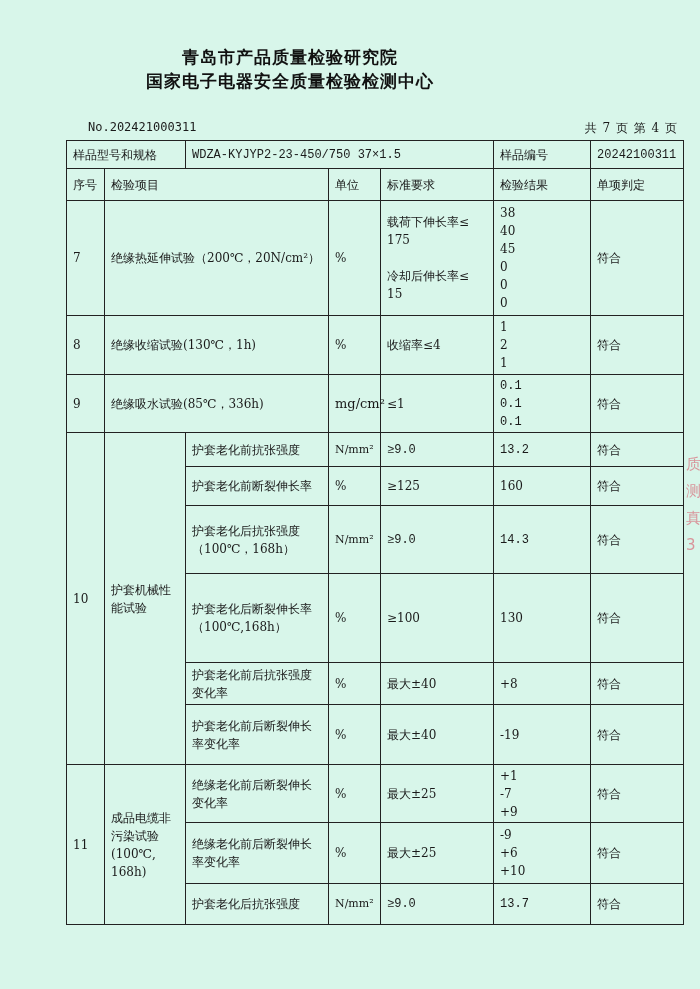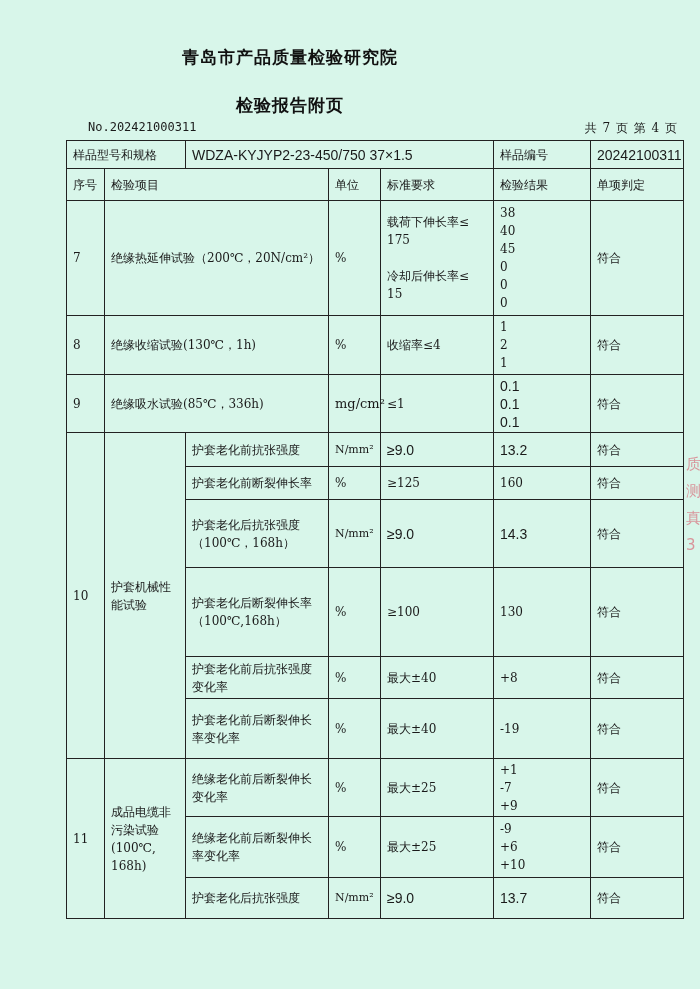--- a/index.html
+++ b/index.html
@@ -32,34 +32,34 @@
     width:617px;
     font-size:12px;
   }
   td {
     border:1px solid #222;
     padding:0 6px;
     vertical-align:middle;
     line-height:20px;
   }
   .c { text-align:left; }
-  .mono { font-family:Liberation Sans, sans-serif; font-size:14px; }
+  .mono { font-family:Liberation Mono, monospace; font-size:12px; }
   .multi span { display:block; line-height:18px; }
   .stamp {
     position:absolute; left:686px; top:455px; width:14px; height:160px;
     color:#d9455a; font-size:15px; opacity:0.55; font-family:"DejaVu Sans", sans-serif;
   }
   .stamp div { margin-bottom:8px; }
 </style>
 </head>
 <body>
 
 <div class="page">
   <div class="title t1">青岛市产品质量检验研究院</div>
-  <div class="title t3">检验报告附页</div>
+  <div class="title t2">国家电子电器安全质量检验检测中心</div>
 
   <div class="report-no">No.202421000311</div>
   <div class="page-count">共 7 页 第 4 页</div>
 
   <table>
     <colgroup>
       <col style="width:38px">
       <col style="width:81px">
       <col style="width:143px">
       <col style="width:52px">
@@ -141,21 +141,21 @@
       </td>
       <td class="multi">
         <span>护套老化前抗张强度</span>
       </td>
       <td class="c" style="font-size:11px">N/mm²</td>
       <td class="mono">≥9.0</td>
       <td class="mono">13.2</td>
       <td class="c">符合</td>
     </tr>
 
-    <tr style="height:33px">
+    <tr style="height:39px">
       <td class="multi">
         <span>护套老化前断裂伸长率</span>
       </td>
       <td class="c">%</td>
       <td>≥125</td>
       <td>160</td>
       <td class="c">符合</td>
     </tr>
 
     <tr style="height:68px">

